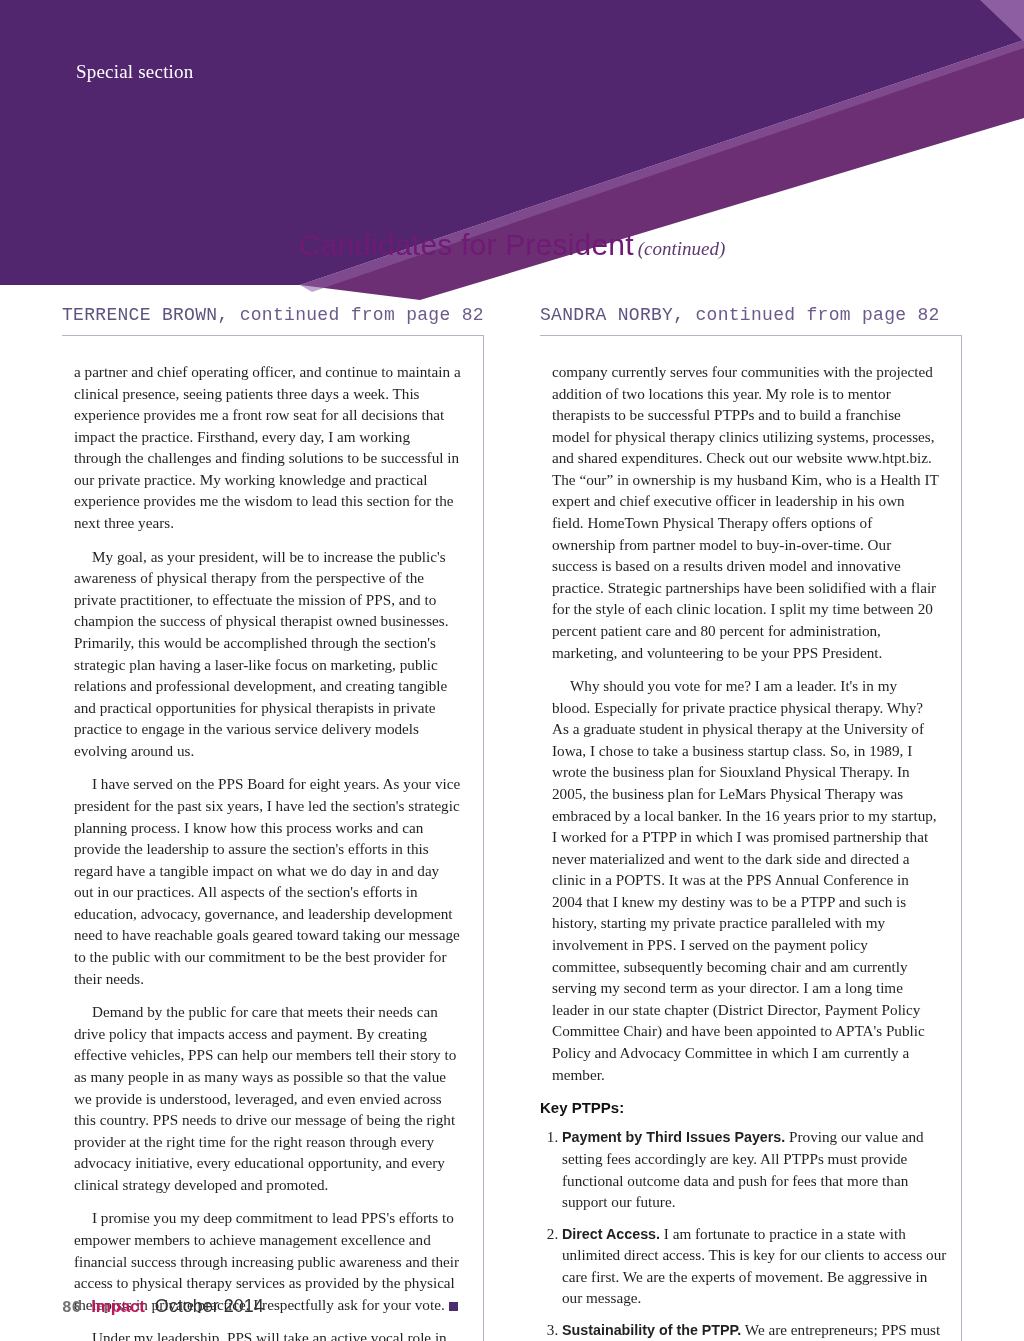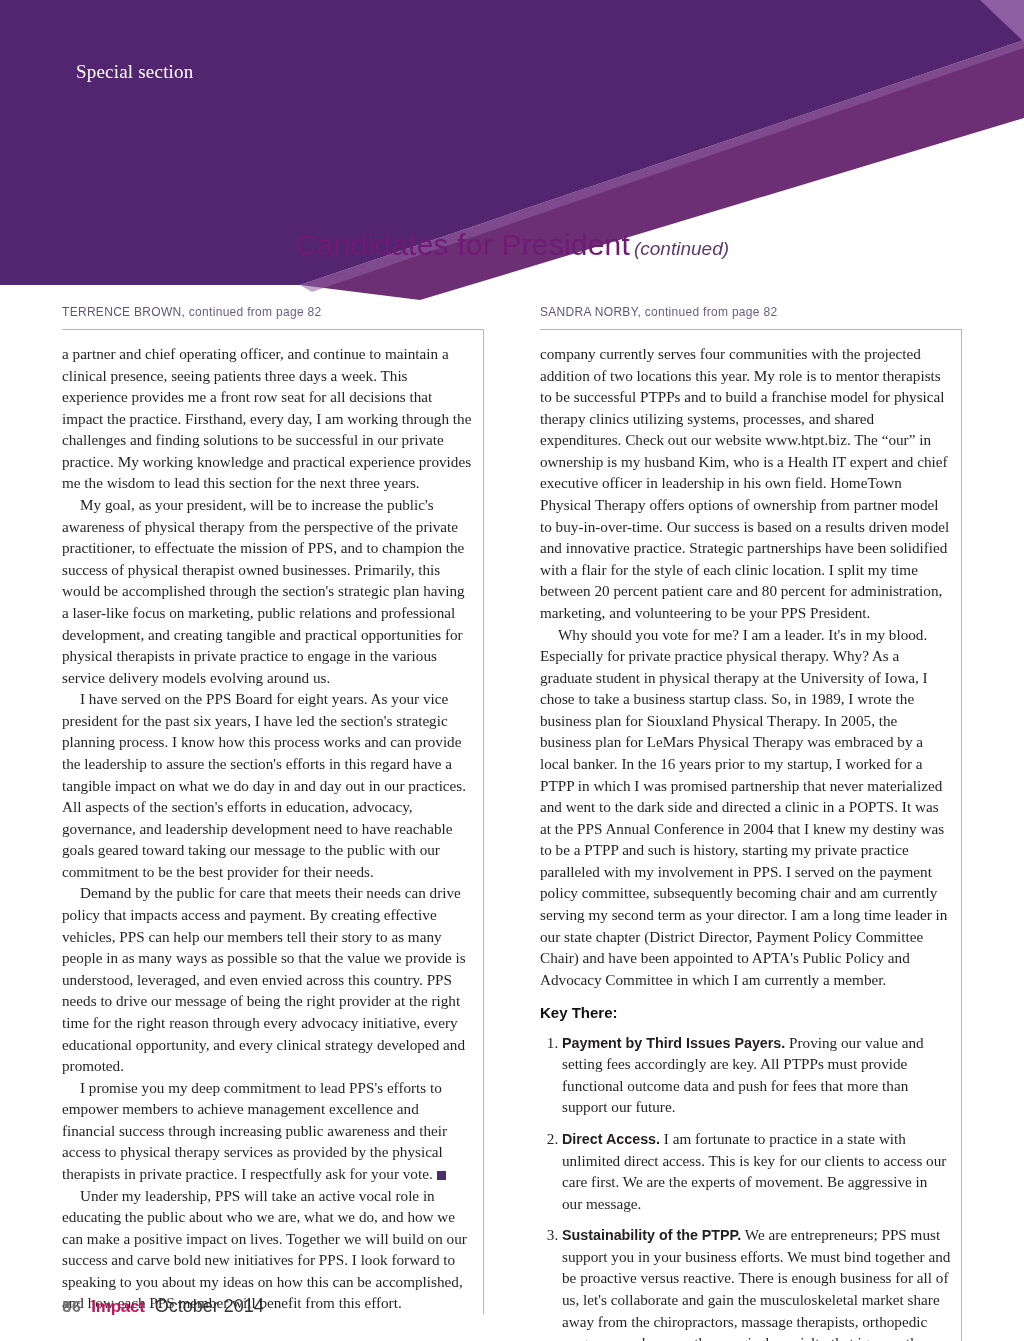--- a/index.html
+++ b/index.html
@@ -48,40 +48,40 @@
     text-align: center;
     z-index: 6;
   }
   .page-title .t-main {
     font-family: "Liberation Sans", sans-serif;
     font-size: 30px;
     color: #701a75;
     letter-spacing: 0.2px;
   }
   .page-title .t-cont {
-    font-family: Liberation Sans, sans-serif;
+    font-family: Liberation Serif, serif;
     font-size: 19px;
     font-style: italic;
     color: #5b3a72;
   }
 
   
   .columns {
     position: absolute;
     top: 305px;
     left: 62px;
     width: 900px;
     display: flex;
     gap: 56px;
   }
   .col { width: 422px; }
 
   .col-head {
-    font-family: Liberation Sans, sans-serif;
-    font-size: 12px;
+    font-family: Liberation Mono, monospace;
+    font-size: 18px;
     color: #6b5b8a;
     letter-spacing: 0.3px;
     padding-bottom: 10px;
   }
   .col-head .name { color: #5f5480; }
 
   .col-body {
     border-top: 1px solid #b9b3c6;
     padding-top: 13px;
     font-size: 15.2px;
@@ -93,21 +93,21 @@
     border-right: 1px solid #b9b3c6;
     border-bottom: 1px solid #b9b3c6;
     padding-right: 10px;
     padding-bottom: 12px;
   }
   .col.left .col-body {
     border-right: 1px solid #b9b3c6;
     padding-right: 10px;
   }
   .col-body p {
-    margin: 0;
+    margin: 12px;
     text-indent: 18px;
   }
   .col-body p.first { text-indent: 0; }
 
   .endmark {
     display: inline-block;
     width: 9px;
     height: 9px;
     background: #4b2d6f;
     margin-left: 4px;
@@ -206,21 +206,21 @@
   </div>
 
   <div class="col right">
     <div class="col-head">
       <span class="name">SANDRA NORBY,</span><span> continued from page 82</span>
     </div>
     <div class="col-body">
       <p class="first">company currently serves four communities with the projected addition of two locations this year. My role is to mentor therapists to be successful PTPPs and to build a franchise model for physical therapy clinics utilizing systems, processes, and shared expenditures. Check out our website www.htpt.biz. The “our” in ownership is my husband Kim, who is a Health IT expert and chief executive officer in leadership in his own field. HomeTown Physical Therapy offers options of ownership from partner model to buy-in-over-time. Our success is based on a results driven model and innovative practice. Strategic partnerships have been solidified with a flair for the style of each clinic location. I split my time between 20 percent patient care and 80 percent for administration, marketing, and volunteering to be your PPS President.</p>
       <p>Why should you vote for me? I am a leader. It's in my blood. Especially for private practice physical therapy. Why? As a graduate student in physical therapy at the University of Iowa, I chose to take a business startup class. So, in 1989, I wrote the business plan for Siouxland Physical Therapy. In 2005, the business plan for LeMars Physical Therapy was embraced by a local banker. In the 16 years prior to my startup, I worked for a PTPP in which I was promised partnership that never materialized and went to the dark side and directed a clinic in a POPTS. It was at the PPS Annual Conference in 2004 that I knew my destiny was to be a PTPP and such is history, starting my private practice paralleled with my involvement in PPS. I served on the payment policy committee, subsequently becoming chair and am currently serving my second term as your director. I am a long time leader in our state chapter (District Director, Payment Policy Committee Chair) and have been appointed to APTA's Public Policy and Advocacy Committee in which I am currently a member.</p>
 
-      <div class="key-issues-head">Key There:</div>
+      <div class="key-issues-head">Key PTPPs:</div>
       <ol class="key-issues">
         <li>
           <span class="ki-title">Payment by Third Issues Payers.</span><span> Proving our value and setting fees accordingly are key. All PTPPs must provide functional outcome data and push for fees that more than support our future.</span>
         </li>
         <li>
           <span class="ki-title">Direct Access.</span><span> I am fortunate to practice in a state with unlimited direct access. This is key for our clients to access our care first. We are the experts of movement. Be aggressive in our message.</span>
         </li>
         <li>
           <span class="ki-title">Sustainability of the PTPP.</span><span> We are entrepreneurs; PPS must support you in your business efforts. We must bind together and be proactive versus reactive. There is enough business for all of us, let's collaborate and gain the musculoskeletal market share away from the chiropractors, massage therapists, orthopedic surgeons, and every other surgical specialty that ignores the benefits of physical therapy!</span>
         </li>

